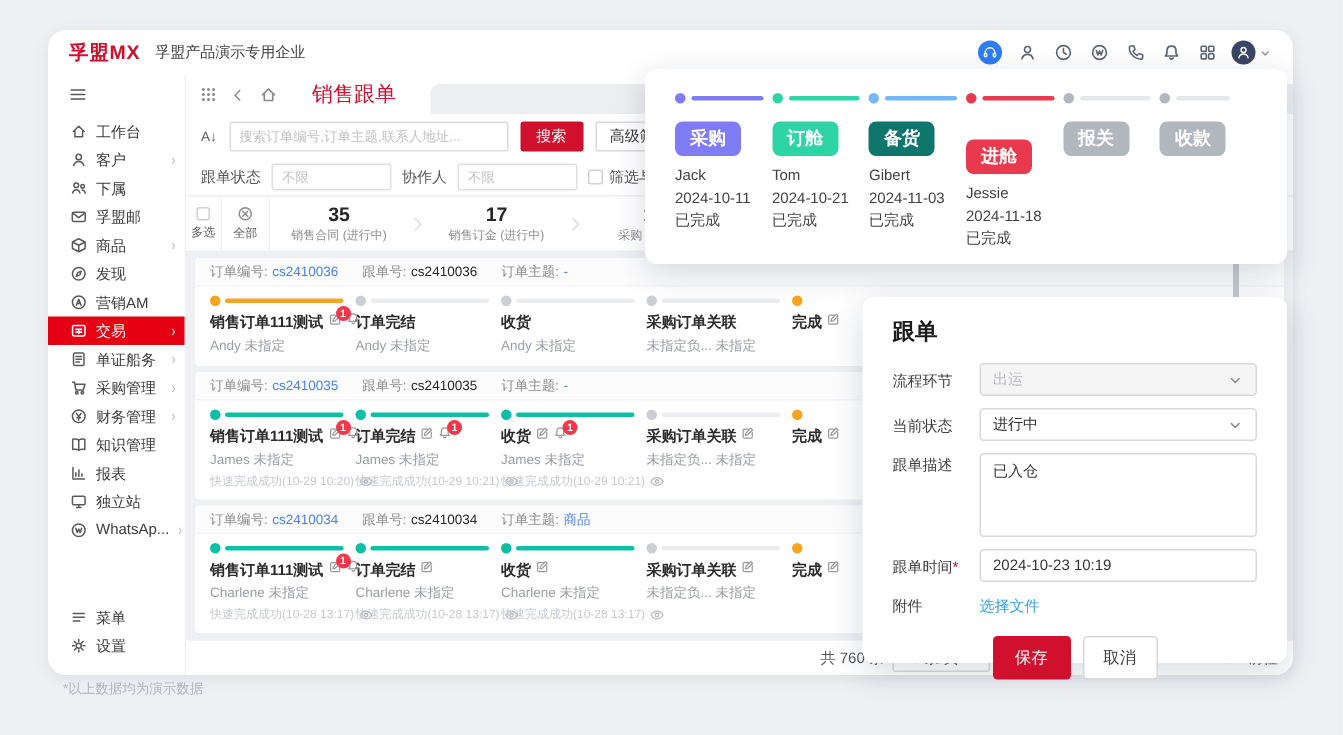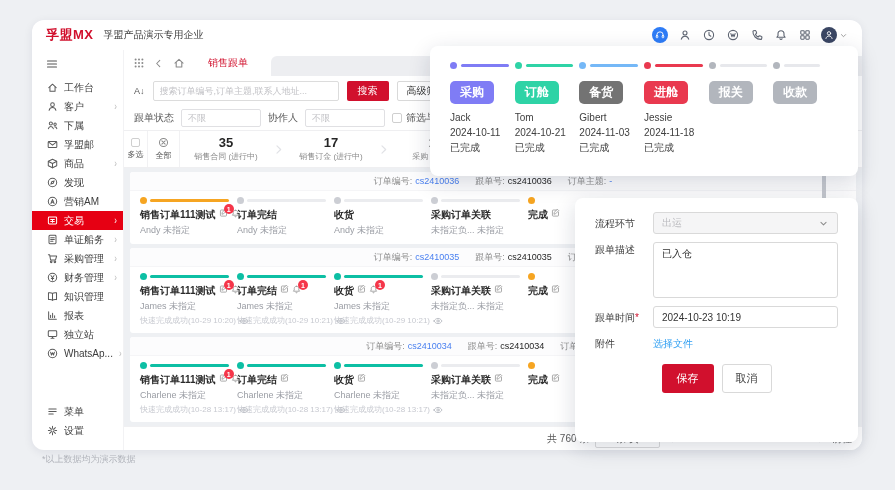--- a/index.html
+++ b/index.html
@@ -22,21 +22,21 @@
   .side-item{height:19px;display:flex;align-items:center;padding-left:14px;padding-right:6px;font-size:10px;color:#3c3c3c;cursor:pointer;gap:6px;}
   .side-item .s-ic{width:12px;height:12px;flex:none;display:flex;align-items:center;justify-content:center;color:#5a5a5a;}
   .side-item .s-arrow{margin-left:auto;font-size:8px;color:#b8b8b8;transform:scaleY(1.3);}
   .side-item.active{background:#e60013;color:#fff;}
   .side-item.active .s-ic,.side-item.active .s-arrow{color:#fff;}
   .side-spacer{flex:1;}
   
   .main{flex:1;display:flex;flex-direction:column;position:relative;min-width:0;}
   .tabbar{height:26px;display:flex;align-items:center;padding-left:8px;gap:7px;color:#666;}
   .tab-ic{width:13px;height:13px;display:flex;align-items:center;justify-content:center;color:#8a8a8a;}
-  .tab-active{height:26px;display:flex;align-items:center;padding:0 16px;font-size:10px;color:#d1102d;background:#fff;}
+  .tab-active{height:26px;display:flex;align-items:center;padding:0 16px;font-size:14px;color:#d1102d;background:#fff;}
   .tab-filler{flex:1;height:20px;align-self:flex-end;background:#edeef1;border-radius:6px 0 0 0;}
   .toolbar{height:30px;display:flex;align-items:center;padding:0 10px;gap:8px;}
   .sort-ic{font-size:9px;color:#595959;flex:none;}
   .search-input{width:186px;height:20px;border:1px solid #dcdcdc;border-radius:2px;font-size:9px;padding:0 6px;color:#333;outline:none;}
   .search-input::placeholder{color:#c2c2c6;}
   .btn-red{height:20px;background:#d1102d;color:#fff;border:none;border-radius:2px;font-size:10px;padding:0 11px;cursor:pointer;}
   .btn-plain{height:20px;background:#fff;color:#333;border:1px solid #d9d9d9;border-radius:2px;font-size:10px;padding:0 9px;cursor:pointer;}
   .filterbar{height:24px;display:flex;align-items:center;padding:0 10px;gap:7px;font-size:10px;color:#595959;}
   .mini-input{width:80px;height:18px;border:1px solid #e0e0e3;border-radius:2px;font-size:9px;padding:0 6px;outline:none;}
   .mini-input::placeholder{color:#c2c2c6;}
@@ -46,21 +46,21 @@
   .statsbar{height:38px;border-top:1px solid #efeff1;border-bottom:1px solid #efeff1;display:flex;align-items:stretch;}
   .stat-mini{width:24px;flex:none;border-right:1px solid #f1f1f3;display:flex;flex-direction:column;align-items:center;justify-content:center;gap:2px;font-size:8px;color:#595959;cursor:pointer;}
   .stat-mini2{width:32px;}
   .stat-item{width:92px;display:flex;flex-direction:column;align-items:center;justify-content:center;cursor:pointer;}
   .stat-num{font-size:13px;font-weight:bold;color:#262626;line-height:14px;}
   .stat-label{font-size:8px;color:#8c8c8c;margin-top:1px;}
   .stat-sep{display:flex;align-items:center;color:#e1e2e6;}
   
   .list{flex:1;background:#eef0f3;padding:4px 6px 0;overflow:hidden;}
   .card{background:#fff;border-radius:3px;margin-bottom:4px;overflow:hidden;}
-  .card-h{height:19px;display:flex;align-items:center;gap:16px;padding:0 10px;font-size:9px;color:#8c8c8c;background:#fcfcfd;border-bottom:1px solid #f5f5f7;justify-content:center;}
+  .card-h{height:19px;display:flex;align-items:center;gap:16px;padding:0 10px;font-size:9px;color:#8c8c8c;background:#fcfcfd;border-bottom:1px solid #f5f5f7;}
   .card-h b{font-weight:normal;color:#262626;margin-left:3px;}
   .lnk{color:#4a80f0;margin-left:3px;cursor:pointer;}
   .card-b{display:flex;padding:5px 0 7px 10px;}
   .step{width:97px;flex:none;padding-right:8px;}
   .track{height:9px;display:flex;align-items:center;}
   .dot{width:7px;height:7px;border-radius:50%;flex:none;}
   .tline{flex:1;height:3px;border-radius:2px;margin-left:3px;}
   .dot.orange{background:#f6a522;} .tline.orange{background:#f6a522;}
   .dot.green{background:#0dbfa4;} .tline.green{background:#0dbfa4;}
   .dot.gray{background:#ccced4;} .tline.gray{background:#ebecef;}
@@ -846,41 +846,53 @@
         <div class="wf-col"><span class="wf-badge" style="background: rgb(127, 124, 245);">采购</span><div class="wf-info">
             <div>Jack</div>
             <div>2024-10-11</div>
             <div>已完成</div>
           </div></div>
         <div class="wf-col"><span class="wf-badge" style="background: rgb(46, 211, 166);">订舱</span><div class="wf-info">
             <div>Tom</div>
             <div>2024-10-21</div>
             <div>已完成</div>
           </div></div>
-        <div class="wf-col"><span class="wf-badge" style="background: #737373;">备货</span><div class="wf-info">
+        <div class="wf-col"><span class="wf-badge" style="background: #0f766e;">备货</span><div class="wf-info">
             <div>Gibert</div>
             <div>2024-11-03</div>
             <div>已完成</div>
           </div></div>
-        <div class="wf-col"><span class="wf-badge" style="background: rgb(233, 57, 79);">进舱</span><div class="wf-info">
+        <div class="wf-col"><span class="wf-badge" style="background: rgb(233, 57, 79); margin-top: 12px;">进舱</span><div class="wf-info">
             <div>Jessie</div>
             <div>2024-11-18</div>
             <div>已完成</div>
           </div></div>
         <div class="wf-col"><span class="wf-badge" style="background: rgb(178, 182, 189);">报关</span></div>
         <div class="wf-col"><span class="wf-badge" style="background: rgb(178, 182, 189);">收款</span></div>
       </div>
   </div>
 
   <div class="form-panel">
+    <div class="form-title">跟单</div>
     <div class="f-row">
       <span class="f-label">流程环节</span>
       <span class="f-select disabled">
         <span>出运</span>
           <span class="car" id="car1">
+            <svg width="11" height="11" viewBox="0 0 12 12" fill="none" stroke="currentColor" stroke-width="1.1" stroke-linecap="round" stroke-linejoin="round">
+              <path d="M3.2 4.8 6 7.6l2.8-2.8"></path>
+            </svg>
+          </span>
+      </span>
+    </div>
+    <div class="f-row">
+      <span class="f-label">当前状态</span>
+      <span class="f-select">
+        <span>进行中</span>
+          <span class="car" id="car2">
             <svg width="11" height="11" viewBox="0 0 12 12" fill="none" stroke="currentColor" stroke-width="1.1" stroke-linecap="round" stroke-linejoin="round">
               <path d="M3.2 4.8 6 7.6l2.8-2.8"></path>
             </svg>
           </span>
       </span>
     </div>
     <div class="f-row top">
       <span class="f-label">跟单描述</span>
       <textarea class="f-textarea" style="">已入仓</textarea>
     </div>

